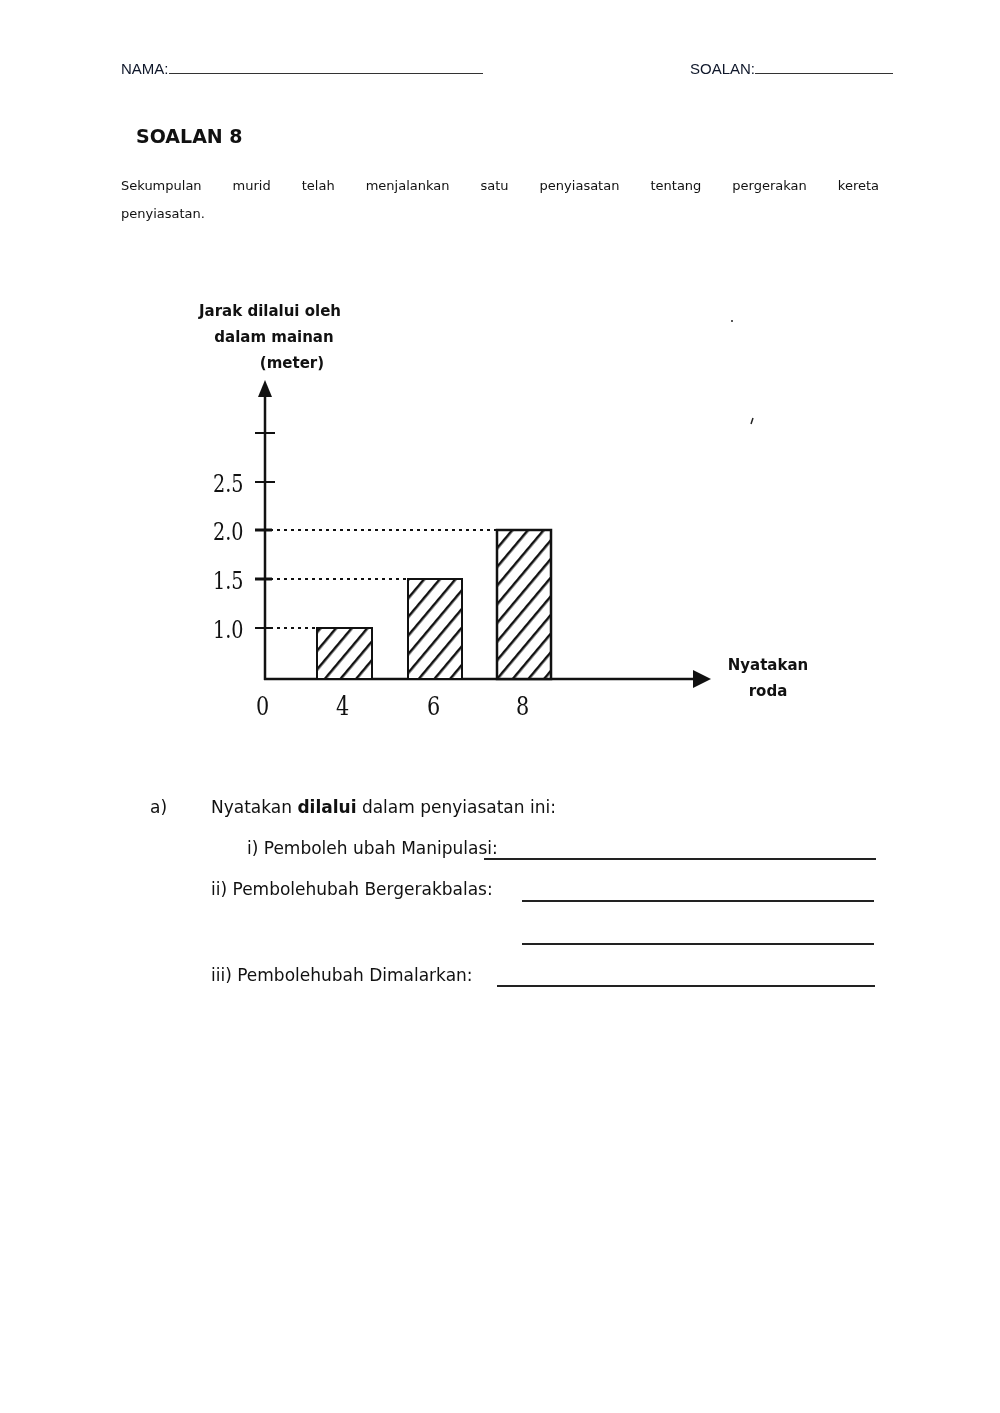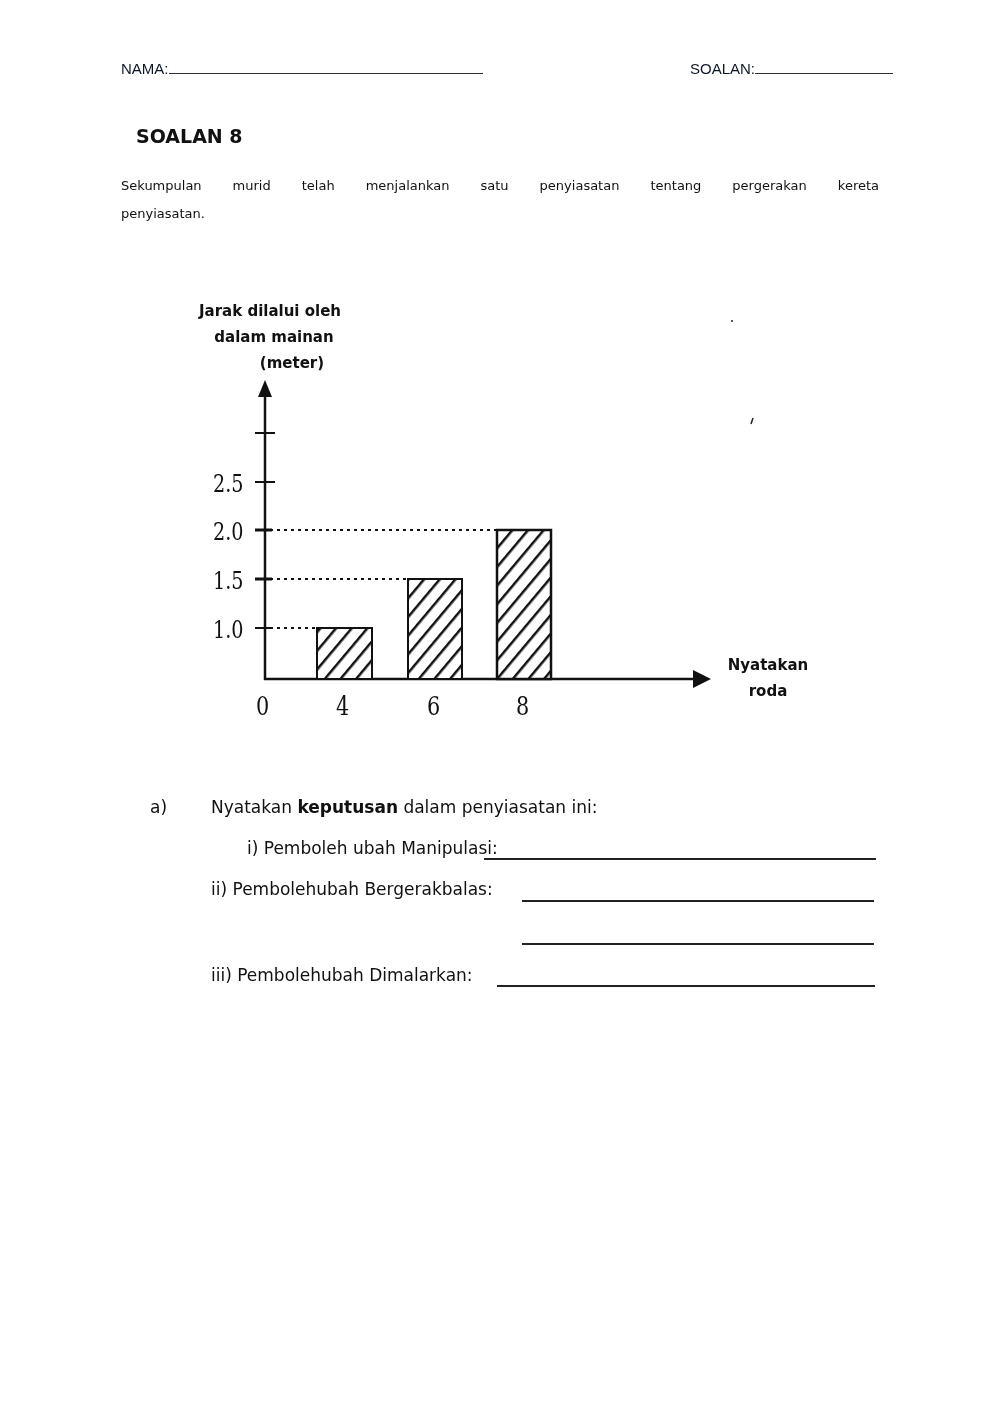--- a/index.html
+++ b/index.html
@@ -82,21 +82,21 @@
   <div class="abs" style="left:516px; top:691px; font-family:'DejaVu Serif', serif; font-size:26px; transform:scaleX(0.8); transform-origin:left;">8</div>
 
   <div class="abs axis-title" style="left:718px; top:652px; width:100px;">
     <div>Nyatakan</div>
     <div>roda</div>
   </div>
 </div>
 
 <div class="abs q" style="left:150px; top:797px;">a)</div>
 <div class="abs q" style="left:211px; top:797px;">
-  <span>Nyatakan </span><b>keputusan</b><span> dalam penyiasatan ini:</span>
+  <span>Nyatakan </span><b>dilalui</b><span> dalam penyiasatan ini:</span>
 </div>
 
 <div class="abs q" style="left:215px; top:838px;margin-left:32px;">i) Pemboleh ubah Manipulasi:</div>
 <div class="abs ans" style="left:484px; top:858px; width:392px;"></div>
 
 <div class="abs q" style="left:211px; top:879px;">ii) Pembolehubah Bergerakbalas:</div>
 <div class="abs ans" style="left:522px; top:900px; width:352px;"></div>
 <div class="abs ans" style="left:522px; top:943px; width:352px;"></div>
 
 <div class="abs q" style="left:211px; top:965px;">iii) Pembolehubah Dimalarkan:</div>

